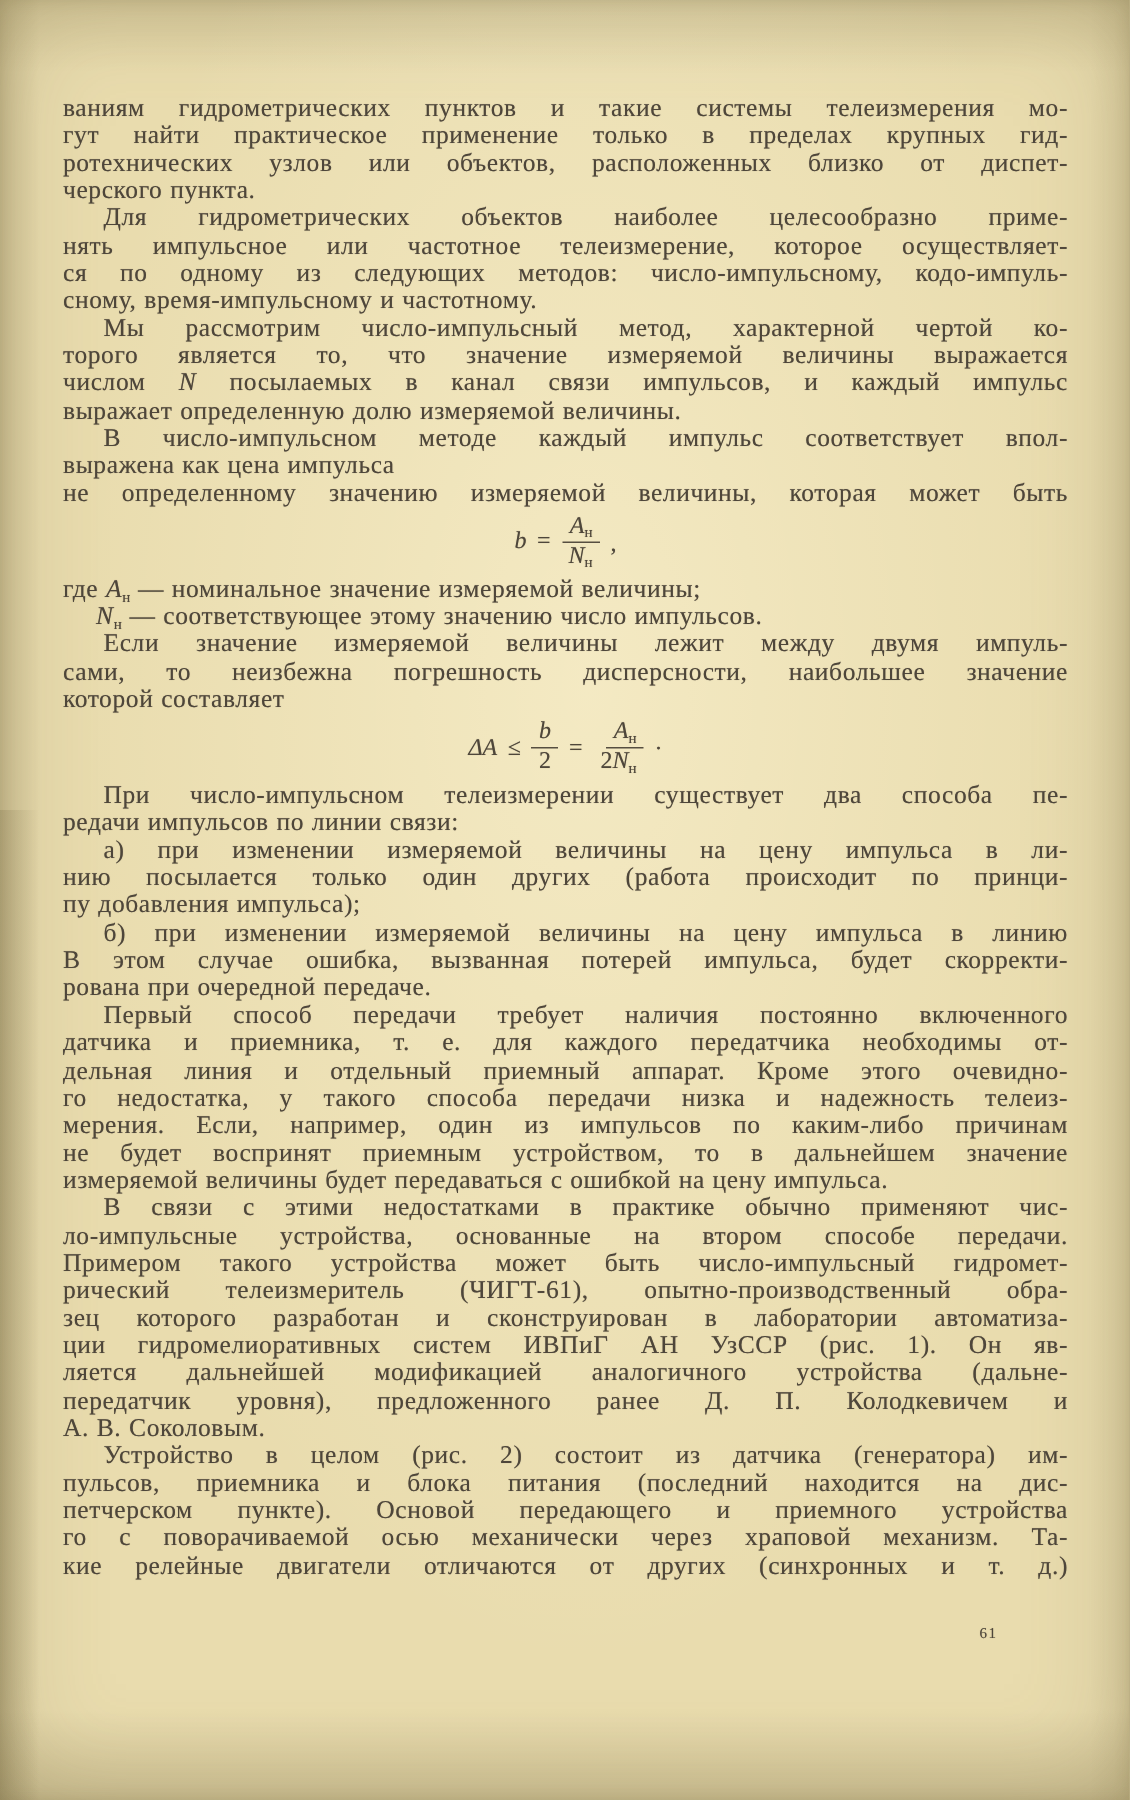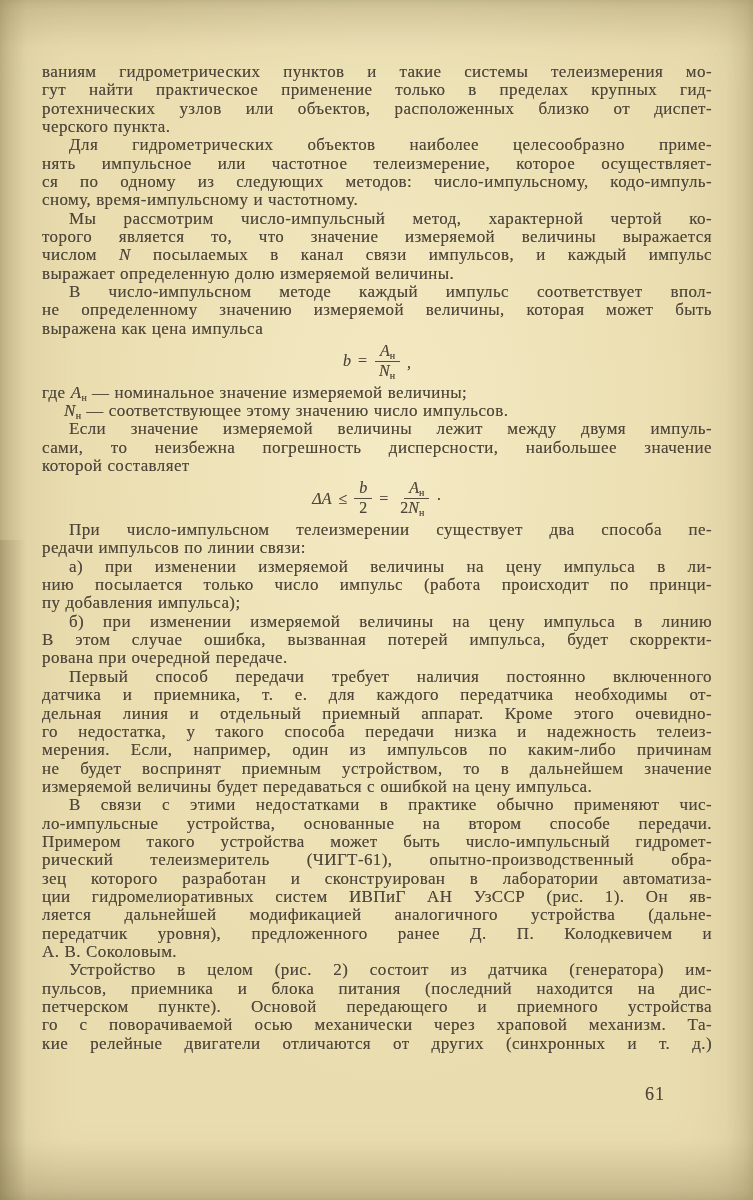--- a/index.html
+++ b/index.html
@@ -54,21 +54,21 @@
     vertical-align:middle;
   }
   .f-row i{font-style:italic;}
   .frac{display:inline-flex;flex-direction:column;align-items:flex-end;line-height:1.05;}
   .frac .num{padding:0 5px 1px 5px;border-bottom:1px solid #564e40;}
   .frac .den{padding:1px 5px 0 5px;}
   .op,.tail{display:inline-block;}
   .tail{align-self:flex-end;padding-bottom:8px;}
   .pagenum{
     position:absolute;top:1084px;right:88px;
-    font-size:18px;letter-spacing:1px;
+    font-size:10px;letter-spacing:1px;
     text-shadow:0 0 .5px rgba(78,70,58,.5);
   }
 </style>
 </head>
 <body>
 
 <div class="page">
   <div class="text-col" id="text-col">
       <div class="line">ваниям гидрометрических пунктов и такие системы телеизмерения мо-</div>
       <div class="line">гут найти практическое применение только в пределах крупных гид-</div>
@@ -76,22 +76,22 @@
       <div class="line last">черского пункта.</div>
       <div class="line first">Для гидрометрических объектов наиболее целесообразно приме-</div>
       <div class="line">нять импульсное или частотное телеизмерение, которое осуществляет-</div>
       <div class="line">ся по одному из следующих методов: число-импульсному, кодо-импуль-</div>
       <div class="line last">сному, время-импульсному и частотному.</div>
       <div class="line first">Мы рассмотрим число-импульсный метод, характерной чертой ко-</div>
       <div class="line">торого является то, что значение измеряемой величины выражается</div>
       <div class="line">числом <i>N</i> посылаемых в канал связи импульсов, и каждый импульс</div>
       <div class="line last">выражает определенную долю измеряемой величины.</div>
       <div class="line first">В число-импульсном методе каждый импульс соответствует впол-</div>
+      <div class="line last">выражена как цена импульса</div>
       <div class="line">не определенному значению измеряемой величины, которая может быть</div>
-      <div class="line last">выражена как цена импульса</div>
   <div class="formula">
     <span class="f-row">
       <i>b</i>
       <span class="op">=</span>
       <span class="frac">
         <span class="num"><i>A</i><sub>н</sub></span>
         <span class="den"><i>N</i><sub>н</sub></span>
       </span>
       <span class="tail">,</span>
     </span>
@@ -113,21 +113,21 @@
       <span class="frac">
         <span class="num"><i>A</i><sub>н</sub></span>
         <span class="den"><span>2</span><i>N</i><sub>н</sub></span>
       </span>
       <span class="tail">·</span>
     </span>
   </div>
 <div class="line first">При число-импульсном телеизмерении существует два способа пе-</div>
       <div class="line last">редачи импульсов по линии связи:</div>
       <div class="line first">а) при изменении измеряемой величины на цену импульса в ли-</div>
-      <div class="line">нию посылается только число импульс (работа происходит по принци-</div>
+      <div class="line">нию посылается только один других (работа происходит по принци-</div>
       <div class="line last">пу добавления импульса);</div>
       <div class="line first">б) при изменении измеряемой величины на цену импульса в линию</div>
       <div class="line">В этом случае ошибка, вызванная потерей импульса, будет скорректи-</div>
       <div class="line last">рована при очередной передаче.</div>
       <div class="line first">Первый способ передачи требует наличия постоянно включенного</div>
       <div class="line">датчика и приемника, т. е. для каждого передатчика необходимы от-</div>
       <div class="line">дельная линия и отдельный приемный аппарат. Кроме этого очевидно-</div>
       <div class="line">го недостатка, у такого способа передачи низка и надежность телеиз-</div>
       <div class="line">мерения. Если, например, один из импульсов по каким-либо причинам</div>
       <div class="line">не будет воспринят приемным устройством, то в дальнейшем значение</div>

